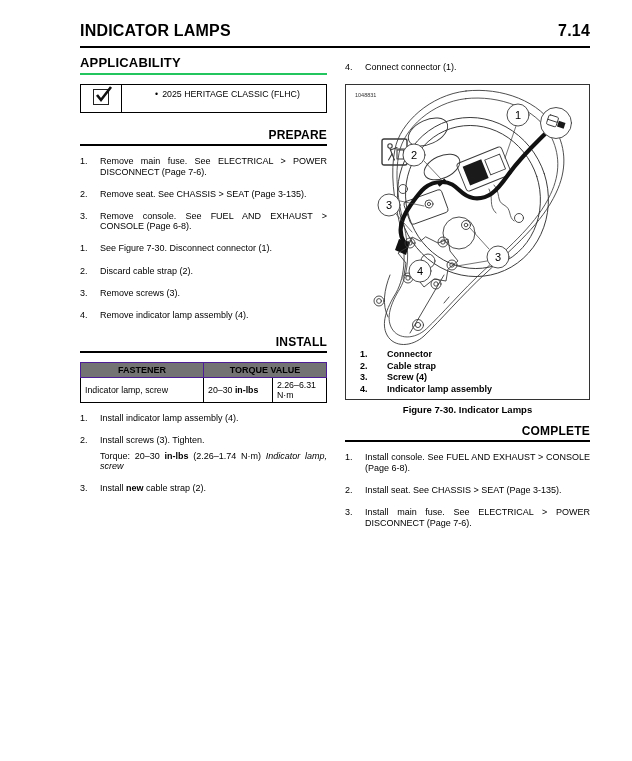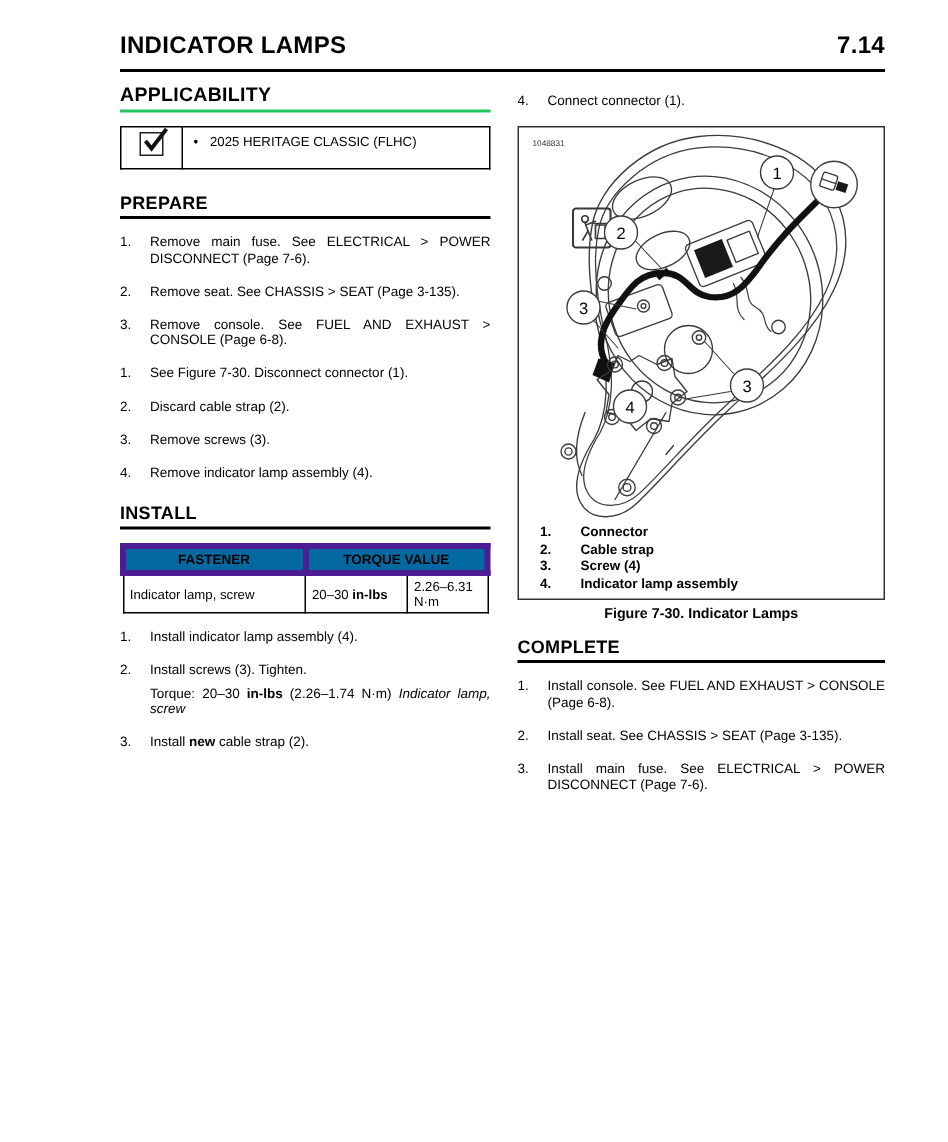--- a/index.html
+++ b/index.html
@@ -13,43 +13,43 @@
        font-size:16px; font-weight:bold; letter-spacing:.2px;}
   .hdr-rule{position:absolute; left:80px; right:42px; top:46px; border-top:2px solid #000;}
 
   .col{position:absolute; top:55px;}
   .col-left{left:80px; width:247px;}
   .col-right{left:345px; width:245px; top:52px;}
 
   .h1{font-size:13px; font-weight:bold; letter-spacing:.2px;
       border-bottom:2px solid #22c55e; padding-bottom:3px;}
   .h2{font-size:12px; font-weight:bold; letter-spacing:.2px;
-      border-bottom:2px solid #000; padding-bottom:2px; margin-top:15px;}
+      border-bottom:2px solid #000; padding-bottom:2px; margin-top:15px;text-align:right;}
 
   
   .app-table{border-collapse:collapse; width:100%; margin-top:9px;}
-  .app-table td{border:1px solid #000;}
+  .app-table td{border:1px solid #000;text-align:center;}
   .chk-cell{width:38px; text-align:center; vertical-align:middle; height:25px;}
   .checkbox{display:inline-block; width:14px; height:14px; border:1.6px solid #222; position:relative;}
   .checkbox svg{position:absolute; left:0px; top:-5px; overflow:visible;}
   .app-text{font-size:8.8px; padding:4px 4px 9px 7px; vertical-align:top;}
   .bullet{display:inline-block; width:11px; font-size:8.8px;}
 
   
   .steps{margin-top:10px; font-size:9px; line-height:10.6px;}
   .step{display:flex; margin-bottom:11.5px;}
   .step-num{width:20px; flex:none;}
   .step-text{flex:1; text-align:justify;}
   .step-sub{margin-top:4.5px; text-align:justify;}
   .b{font-weight:bold;}
   .i{font-style:italic;}
 
   
   .torque{border-collapse:collapse; width:100%; margin-top:9px; font-size:8.8px;}
-  .torque th{background:#0369a1; border:4px solid #4c1d95; font-size:9px; padding:2px 0; text-align:center;}
+  .torque th{background:#737373; border:1px solid #4c1d95; font-size:9px; padding:2px 0; text-align:center;}
   .torque td{border:1px solid #000; padding:2px 4px;}
   .torque .c1{width:50%;} .torque .c2{width:28%;} .torque .c3{width:22%;}
 
   
   .figure-box{margin-top:11px; border:1px solid #333; position:relative;}
   .figure-box svg{display:block;}
   .legend{padding:2px 0 4px 14px; font-weight:bold; font-size:9px; line-height:11.6px;}
   .legend-row{display:flex;}
   .legend-num{width:27px; flex:none;}
   .caption{text-align:center; font-weight:bold; font-size:9.5px; margin-top:4px;}

